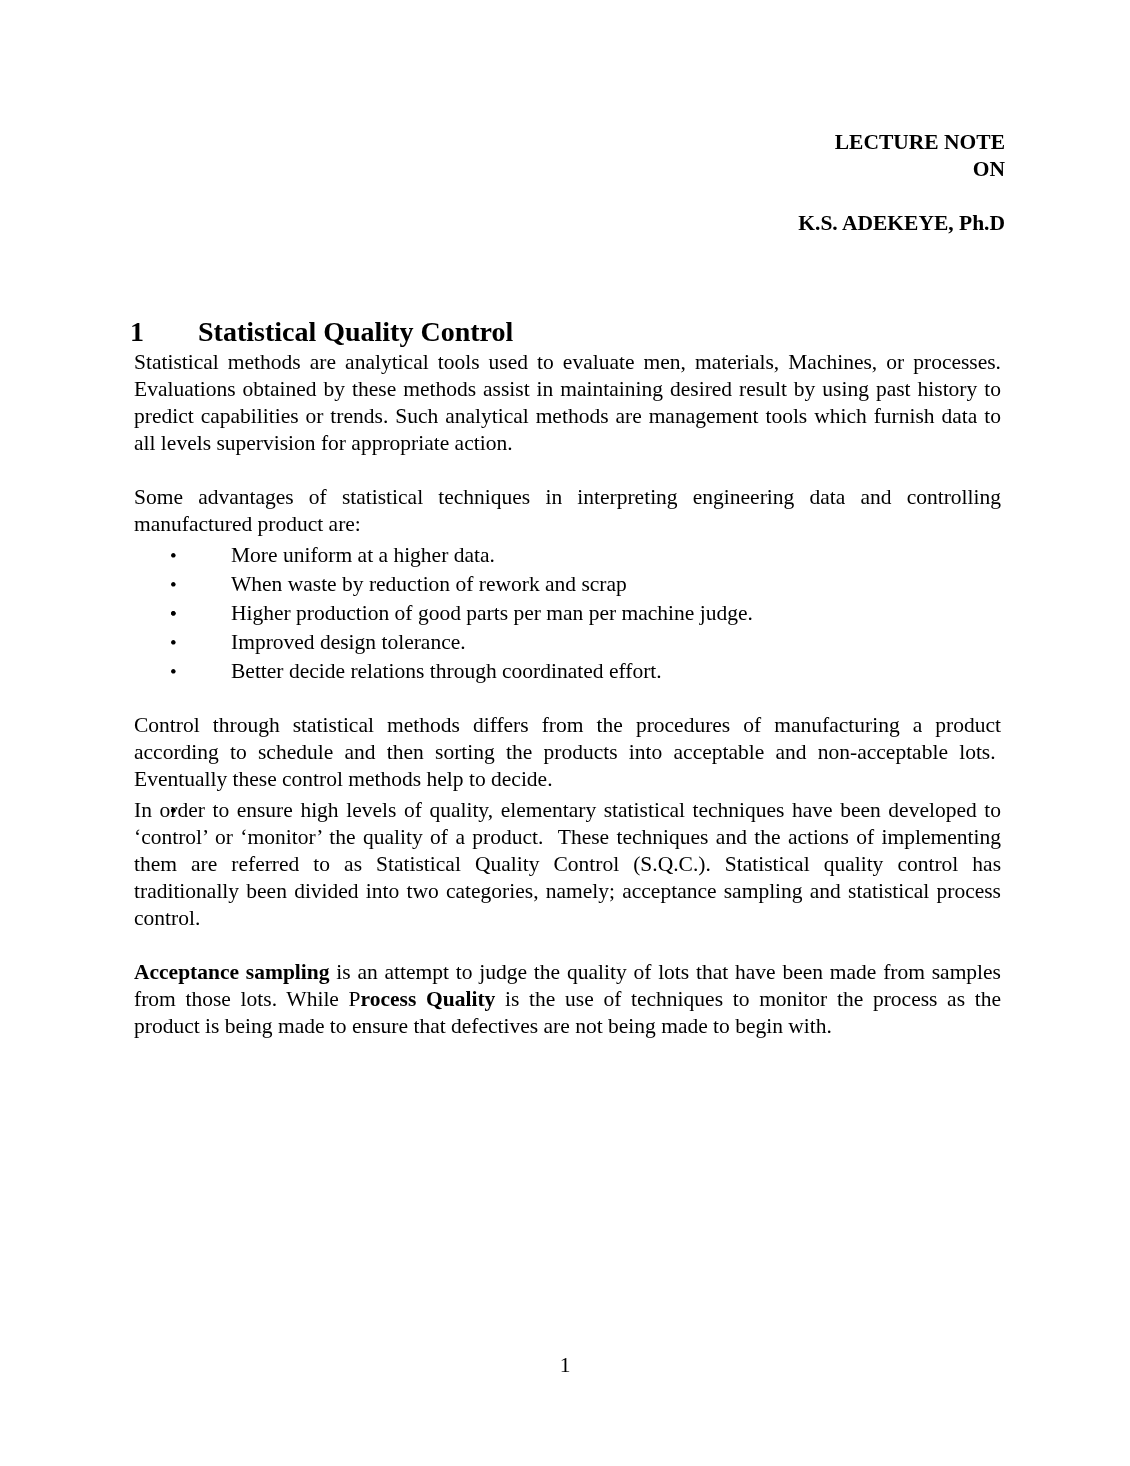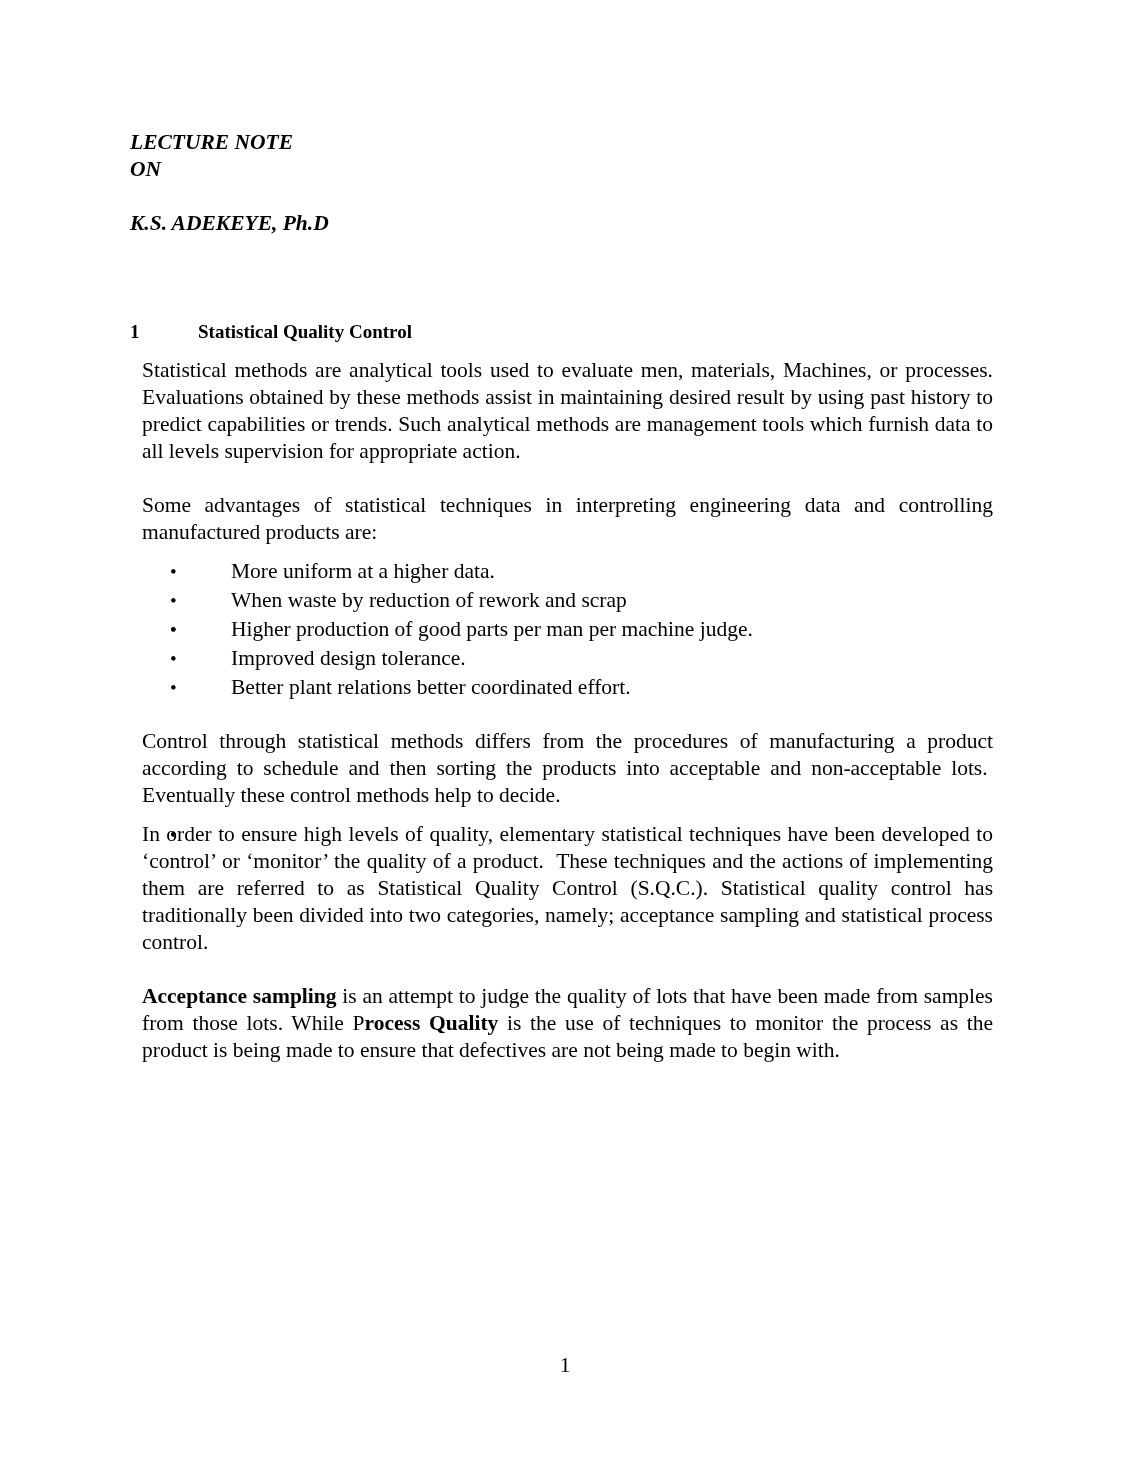--- a/index.html
+++ b/index.html
@@ -8,32 +8,32 @@
     width: 1130px;
     height: 1466px;
     background: #ffffff;
     color: #000000;
     font-family: "Liberation Serif", "DejaVu Serif", serif;
     font-size: 21.5px;
     line-height: 27px;
     overflow: hidden;
   }
   .content { padding: 129px 125px 0 130px; }
-  .title-block { text-align: left; font-weight: bold; font-style: italic; }
+  .title-block { text-align: right; font-weight: bold; }
   .title-block p { margin: 0; }
   .author { margin-top: 27px !important; }
   .section-heading {
     margin: 81px 0 0 0;
-    font-size: 19px;
+    font-size: 28px;
     line-height: 27px;
     font-weight: bold;
     font-family: Liberation Serif, serif;
   }
   .sec-num { display: inline-block; width: 68px; }
-  .para { margin: 12px; text-align: justify; }
+  .para { margin: 4px; text-align: justify; }
   .gap { margin-top: 27px; }
   ul.bullets { list-style: none; margin: 0; padding: 0; }
   ul.bullets li {
     position: relative;
     margin: 2px 0;
     padding-left: 101px;
     text-align: justify;
   }
   ul.bullets .bullet {
     position: absolute;
@@ -58,29 +58,29 @@
     <div class="title-block">
       <p>LECTURE NOTE</p>
       <p>ON</p>
       <p class="author">K.S. ADEKEYE, Ph.D</p>
     </div>
 
     <h2 class="section-heading"><span class="sec-num">1</span><span>Statistical Quality Control</span></h2>
 
     <p class="para">Statistical methods are analytical tools used to evaluate men, materials, Machines, or processes. Evaluations obtained by these methods assist in maintaining desired result by using past history to predict capabilities or trends. Such analytical methods are management tools which furnish data to all levels supervision for appropriate action.</p>
 
-    <p class="para gap">Some advantages of statistical techniques in interpreting engineering data and controlling manufactured products are:</p>
+    <p class="para gap">Some advantages of statistical techniques in interpreting engineering data and controlling manufactured product are:</p>
 
     <ul class="bullets">
       <li><span class="bullet">•</span><span>More uniform at a higher data.</span></li>
       <li><span class="bullet">•</span><span>When waste by reduction of rework and scrap</span></li>
       <li><span class="bullet">•</span></li>
       <li><span class="bullet">•</span><span>Higher production of good parts per man per machine judge.</span></li>
       <li><span class="bullet">•</span><span>Improved design tolerance.</span></li>
-      <li><span class="bullet">•</span><span>Better plant relations better coordinated effort.</span></li>
+      <li><span class="bullet">•</span><span>Better decide relations through coordinated effort.</span></li>
     </ul>
 
     <p class="para gap">Control through statistical methods differs from the procedures of manufacturing a product according to schedule and then sorting the products into acceptable and non-acceptable lots.&nbsp; Eventually these control methods help to decide.</p>
 
     <ul class="bullets">
       <li><span class="bullet">•</span></li>
       <li><span class="bullet">•</span></li>
     </ul>
 
     <p class="para">In order to ensure high levels of quality, elementary statistical techniques have been developed to ‘control’ or ‘monitor’ the quality of a product.&nbsp; These techniques and the actions of implementing them are referred to as Statistical Quality Control (S.Q.C.). Statistical quality control has traditionally been divided into two categories, namely; acceptance sampling and statistical process control.</p>

